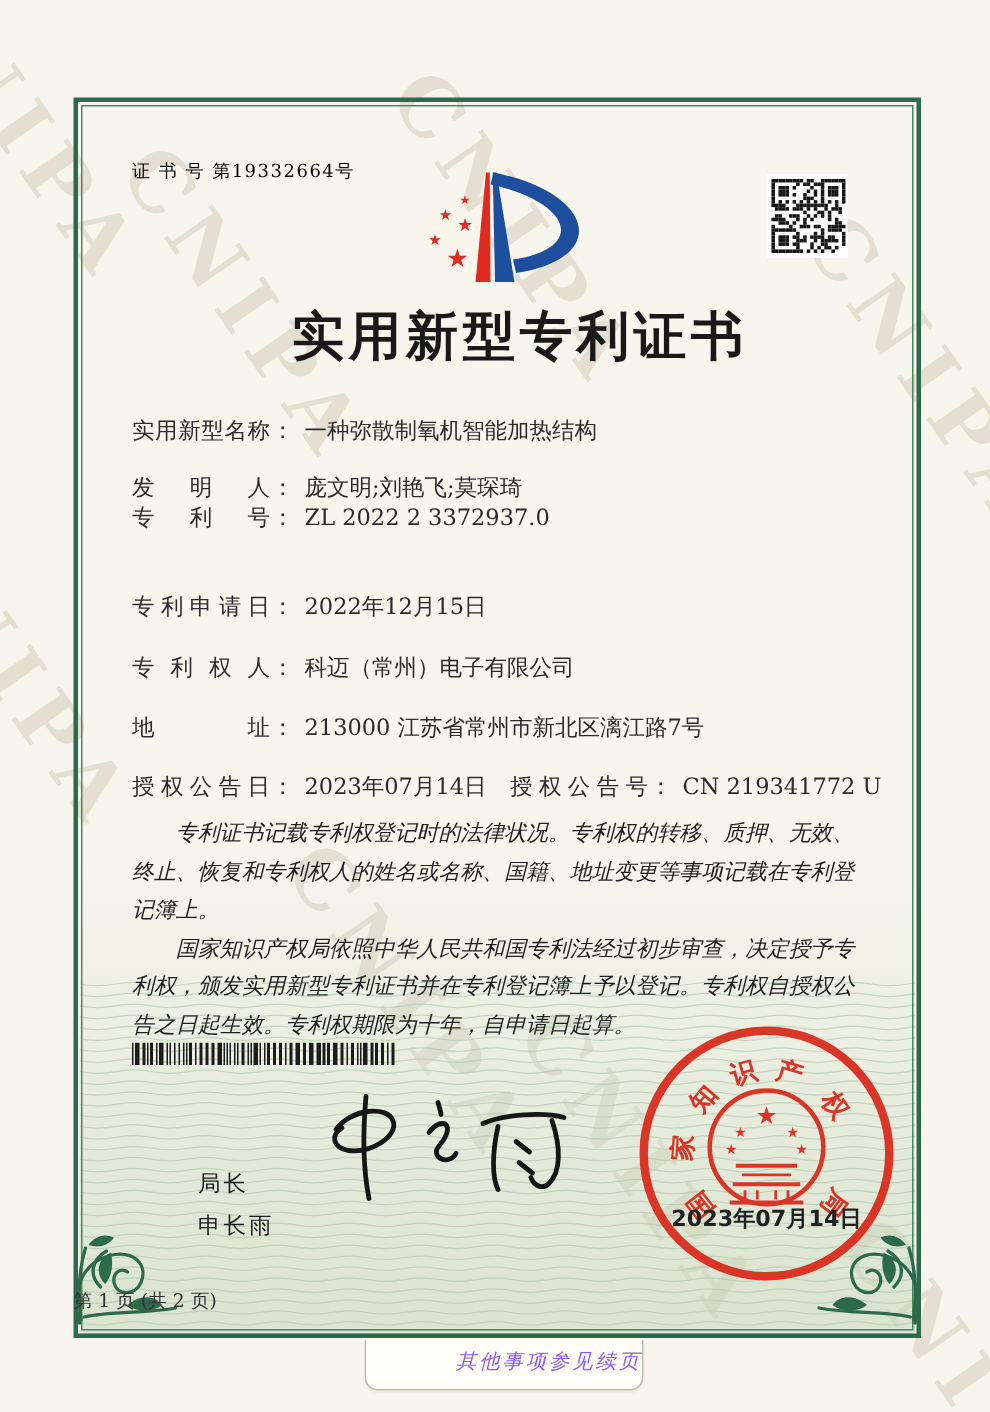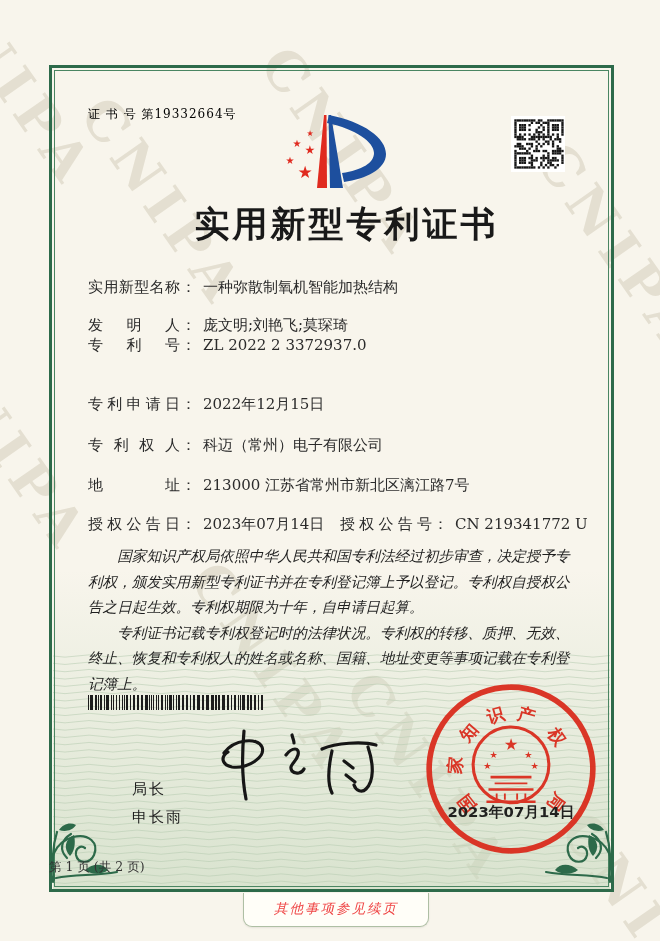--- a/index.html
+++ b/index.html
@@ -38,21 +38,21 @@
   
   .sign-label{left:88px;font-size:15px;font-family:"DejaVu Sans","Liberation Sans",sans-serif;
               color:#1c1c1c;z-index:3;letter-spacing:2px;margin-left:44px;}
   #signature-svg{left:200px;top:727px;z-index:3;}
   
   .seal{left:423px;top:681px;z-index:4;opacity:.94;}
   
   .page-info{left:49px;top:859px;width:565px;font-size:12.5px;color:#333;z-index:3;}
   .tab{left:243px;top:893px;width:184px;height:33px;z-index:3;background:#fffef8;
        border:1px solid #aebfa4;border-top:none;border-radius:0 0 9px 9px;
-       text-align:center;line-height:31px;font-size:13.5px;font-style:italic;color:#ef4444;
+       text-align:right;line-height:31px;font-size:13.5px;font-style:italic;color:#8b5cf6;
        letter-spacing:2px;box-shadow:0 1px 2px rgba(0,0,0,.08);}
 </style>
 </head>
 <body>
 
 <div class="wm" style="left:-30px;top:-35px;">CNIPA</div>
 <div class="wm" style="left:120px;top:85px;">CNIPA</div>
 <div class="wm" style="left:300px;top:35px;">CNIPA</div>
 <div class="wm" style="left:575px;top:130px;">CNIPA</div>
 <div class="wm" style="left:-35px;top:330px;">CNIPA</div>
@@ -389,22 +389,22 @@
   <span class="flabel">地址</span><span class="colon">：</span><span>213000 江苏省常州市新北区漓江路7号</span>
 </div>
 <div class="abs row" style="top:515px;">
   <span class="flabel">授权公告日</span><span class="colon">：</span><span>2023年07月14日</span>
   <span class="grant-no-group">
     <span class="flabel">授权公告号</span><span class="colon">：</span><span>CN 219341772 U</span>
   </span>
 </div>
 
 <div class="abs body-text">
+  <p>专利证书记载专利权登记时的法律状况。专利权的转移、质押、无效、终止、恢复和专利权人的姓名或名称、国籍、地址变更等事项记载在专利登记簿上。</p>
   <p>国家知识产权局依照中华人民共和国专利法经过初步审查，决定授予专利权，颁发实用新型专利证书并在专利登记簿上予以登记。专利权自授权公告之日起生效。专利权期限为十年，自申请日起算。</p>
-  <p>专利证书记载专利权登记时的法律状况。专利权的转移、质押、无效、终止、恢复和专利权人的姓名或名称、国籍、地址变更等事项记载在专利登记簿上。</p>
 </div>
 
 <svg id="barcode-svg" class="abs" width="178" height="15">
     <rect x="0" y="0" width="1" height="15" fill="#1c1c1c"></rect>
     <rect x="2" y="0" width="3" height="15" fill="#1c1c1c"></rect>
     <rect x="7" y="0" width="2" height="15" fill="#1c1c1c"></rect>
     <rect x="10" y="0" width="1" height="15" fill="#1c1c1c"></rect>
     <rect x="12" y="0" width="2" height="15" fill="#1c1c1c"></rect>
     <rect x="16" y="0" width="1" height="15" fill="#1c1c1c"></rect>
     <rect x="18" y="0" width="3" height="15" fill="#1c1c1c"></rect>

